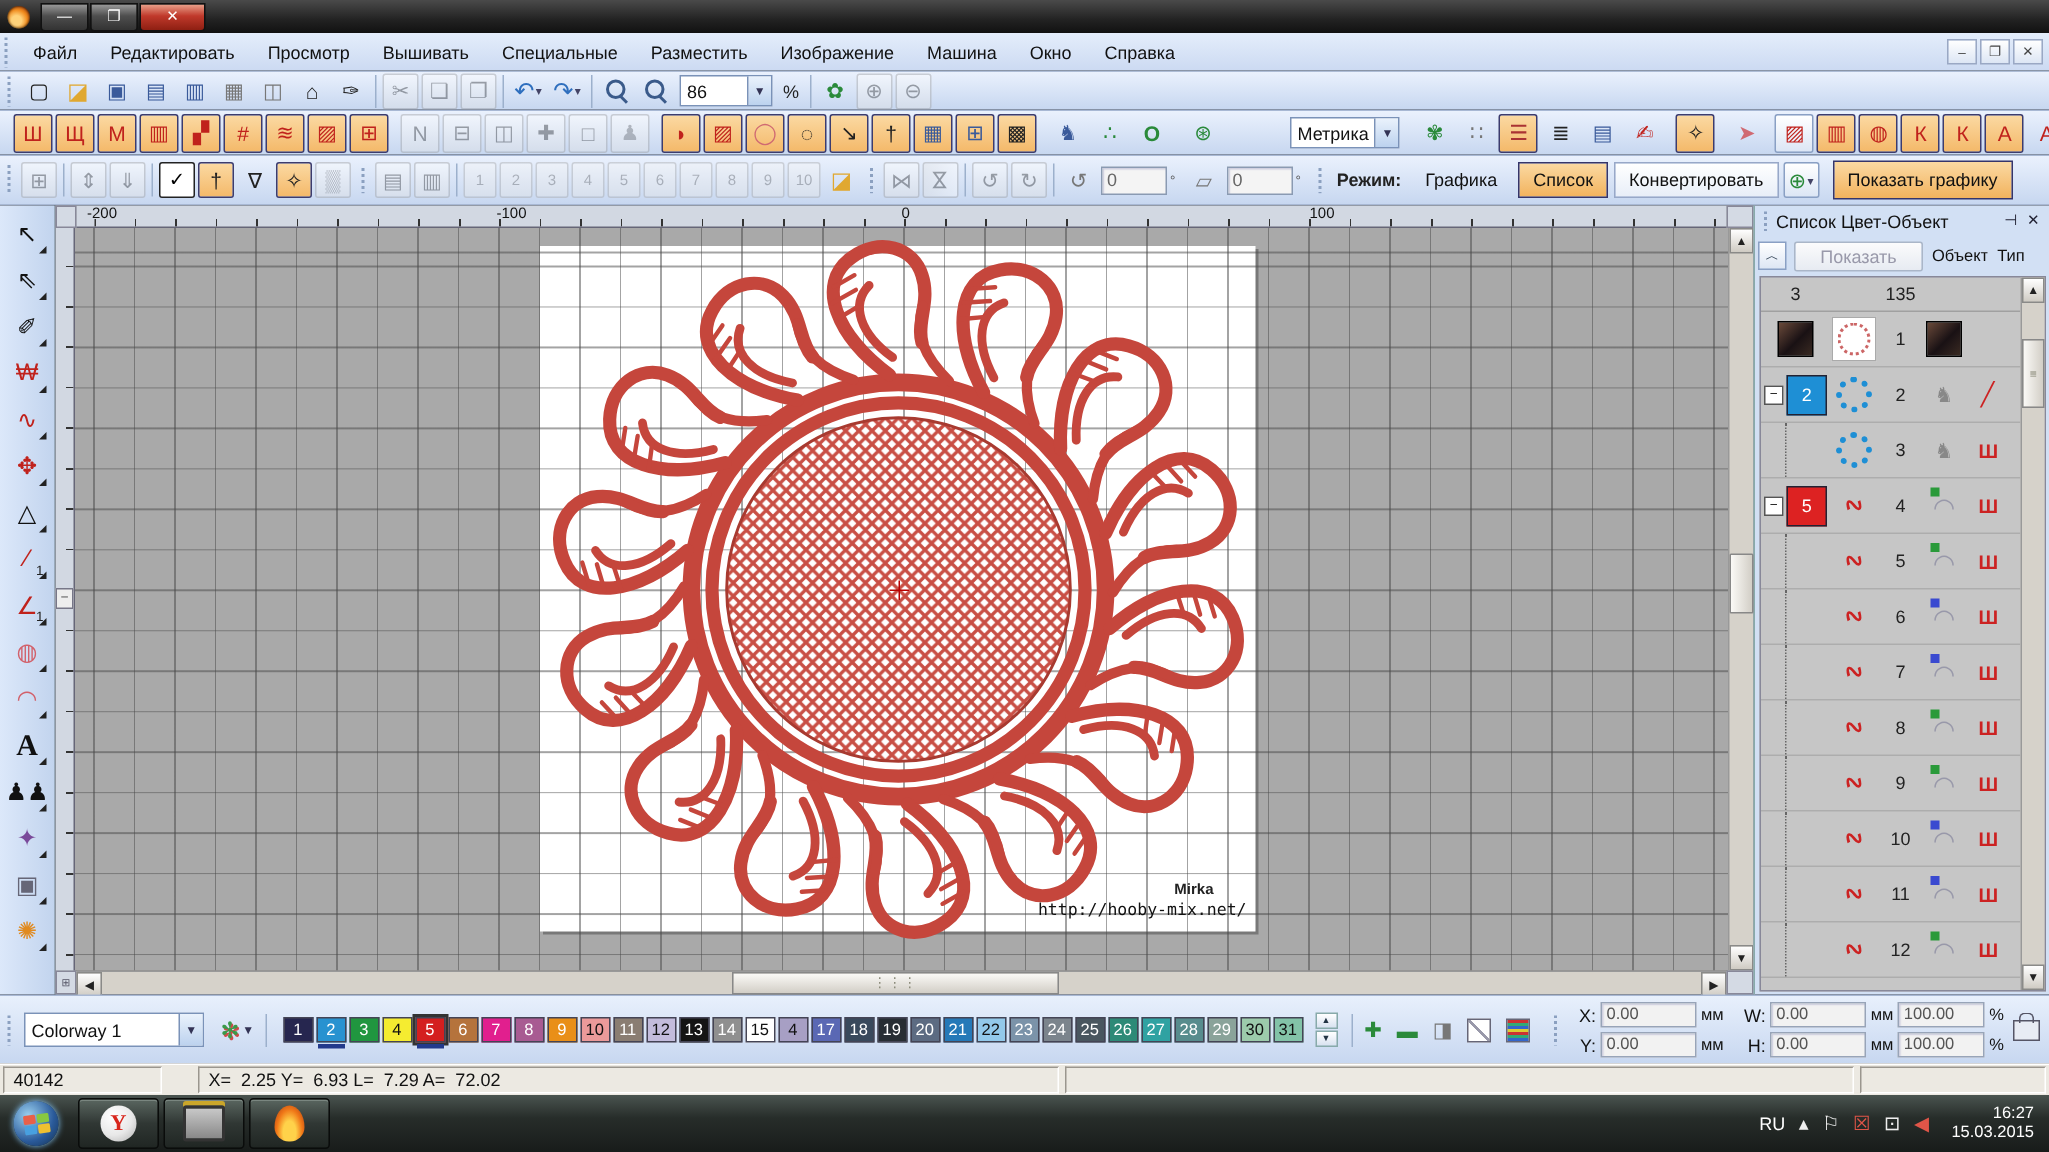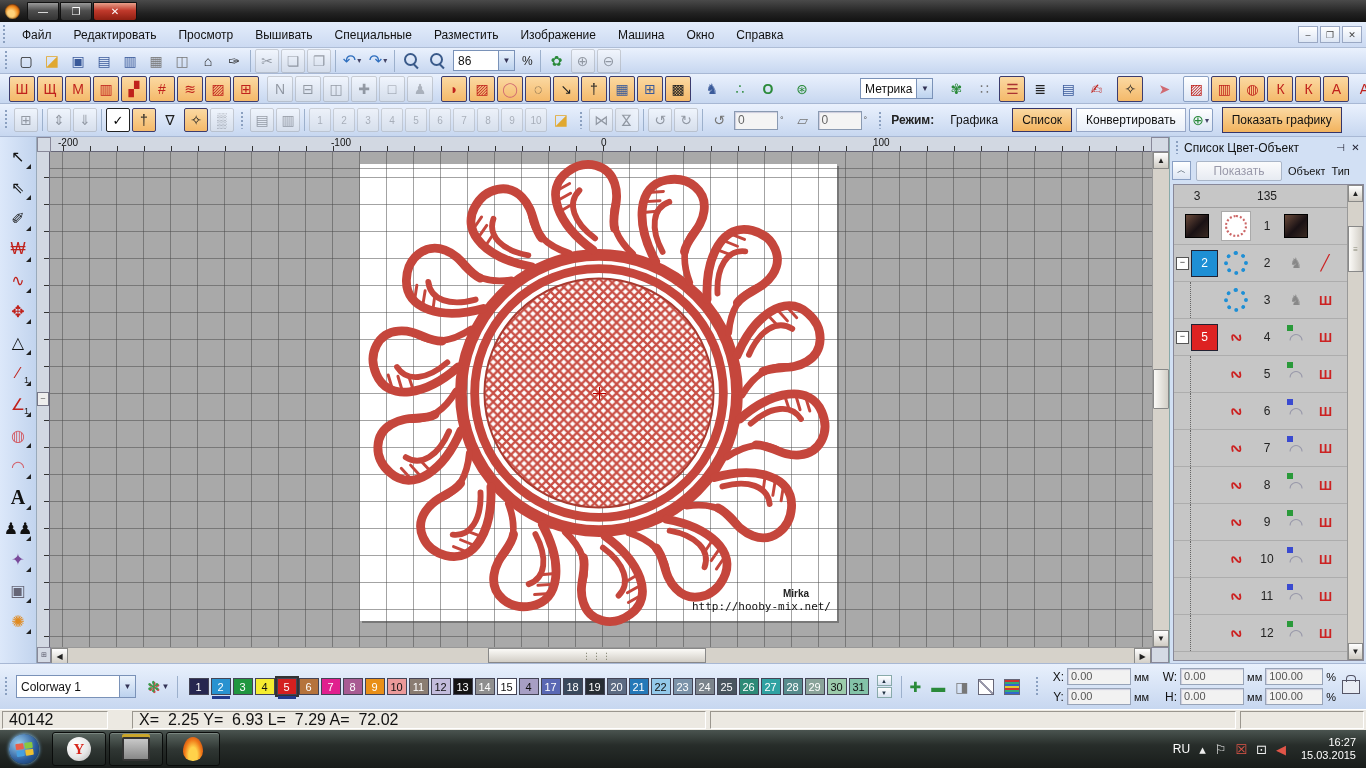--- a/index.html
+++ b/index.html
@@ -162,21 +162,21 @@
   .frow{display:flex;align-items:center;gap:3px;}
   .flab{width:16px;text-align:right;color:#111;}
   .fld{width:56px;height:15px;line-height:15px;background:#f2f2f2;border:1px solid #98a4b8;box-shadow:inset 1px 1px 1px #ccd;font-size:11px;color:#555;padding:0 3px;}
   .fld.sm{width:50px;}
   .funit{color:#111;font-size:11px;}
   .lock{width:16px;height:12px;border:1px solid #556;background:#e8ecf4;position:relative;margin-left:2px;}
   .lock::before{content:"";position:absolute;width:8px;height:6px;border:1px solid #556;border-bottom:none;border-radius:4px 4px 0 0;left:3px;top:-6px;}
 
   
   .status1{height:20px;background:#ece9e2;display:flex;flex:0 0 auto;border-top:1px solid #fff;}
-  .scell{border:1px solid;border-color:#9a968e #fff #fff #9a968e;margin:1px 2px;padding:0 6px;display:flex;align-items:center;color:#111;font-size:16px;}
+  .scell{border:1px solid;border-color:#9a968e #fff #fff #9a968e;margin:1px 2px;padding:0 6px;display:flex;align-items:center;color:#111;font-size:12px;}
   .s1a{width:92px;}
   .s1b{width:560px;white-space:pre;margin-left:22px;}
   .s1c{flex:1;}
   .s1d{width:110px;}
   .status2{height:20px;background:#ece9e2;display:flex;flex:0 0 auto;}
   .s2a{width:460px;}
   .s2b{width:520px;}
   .s2c{flex:1;}
 
   

